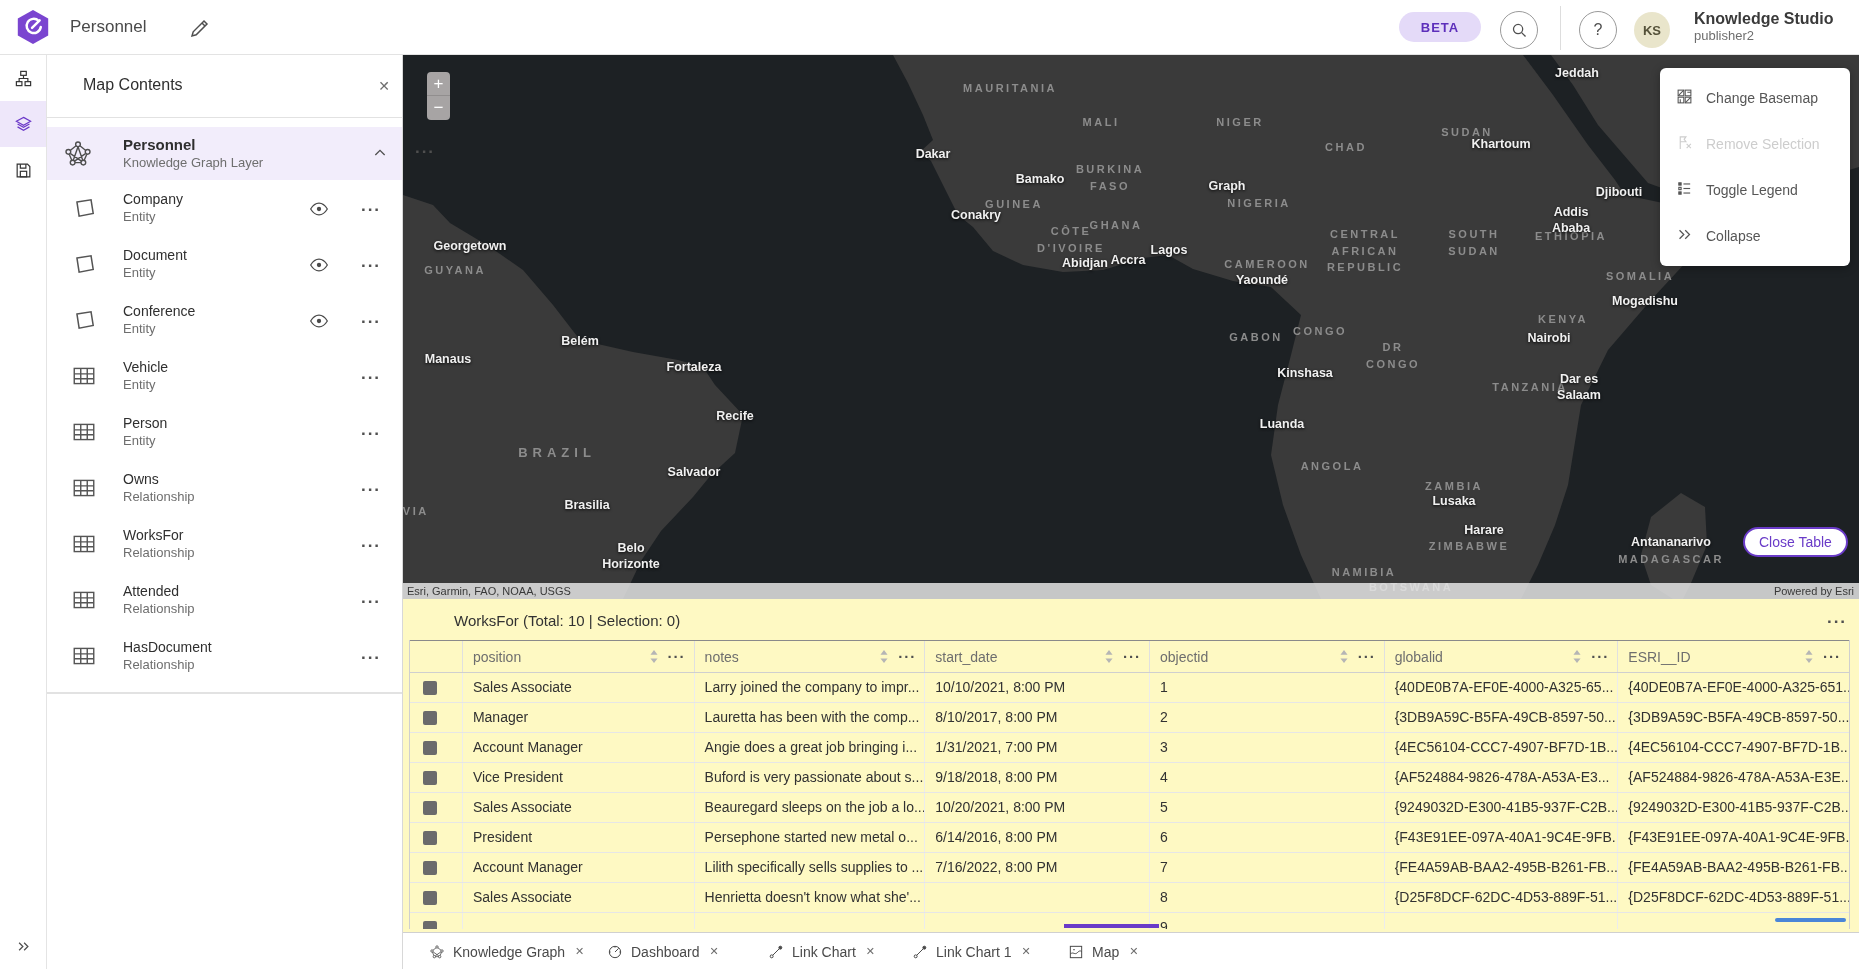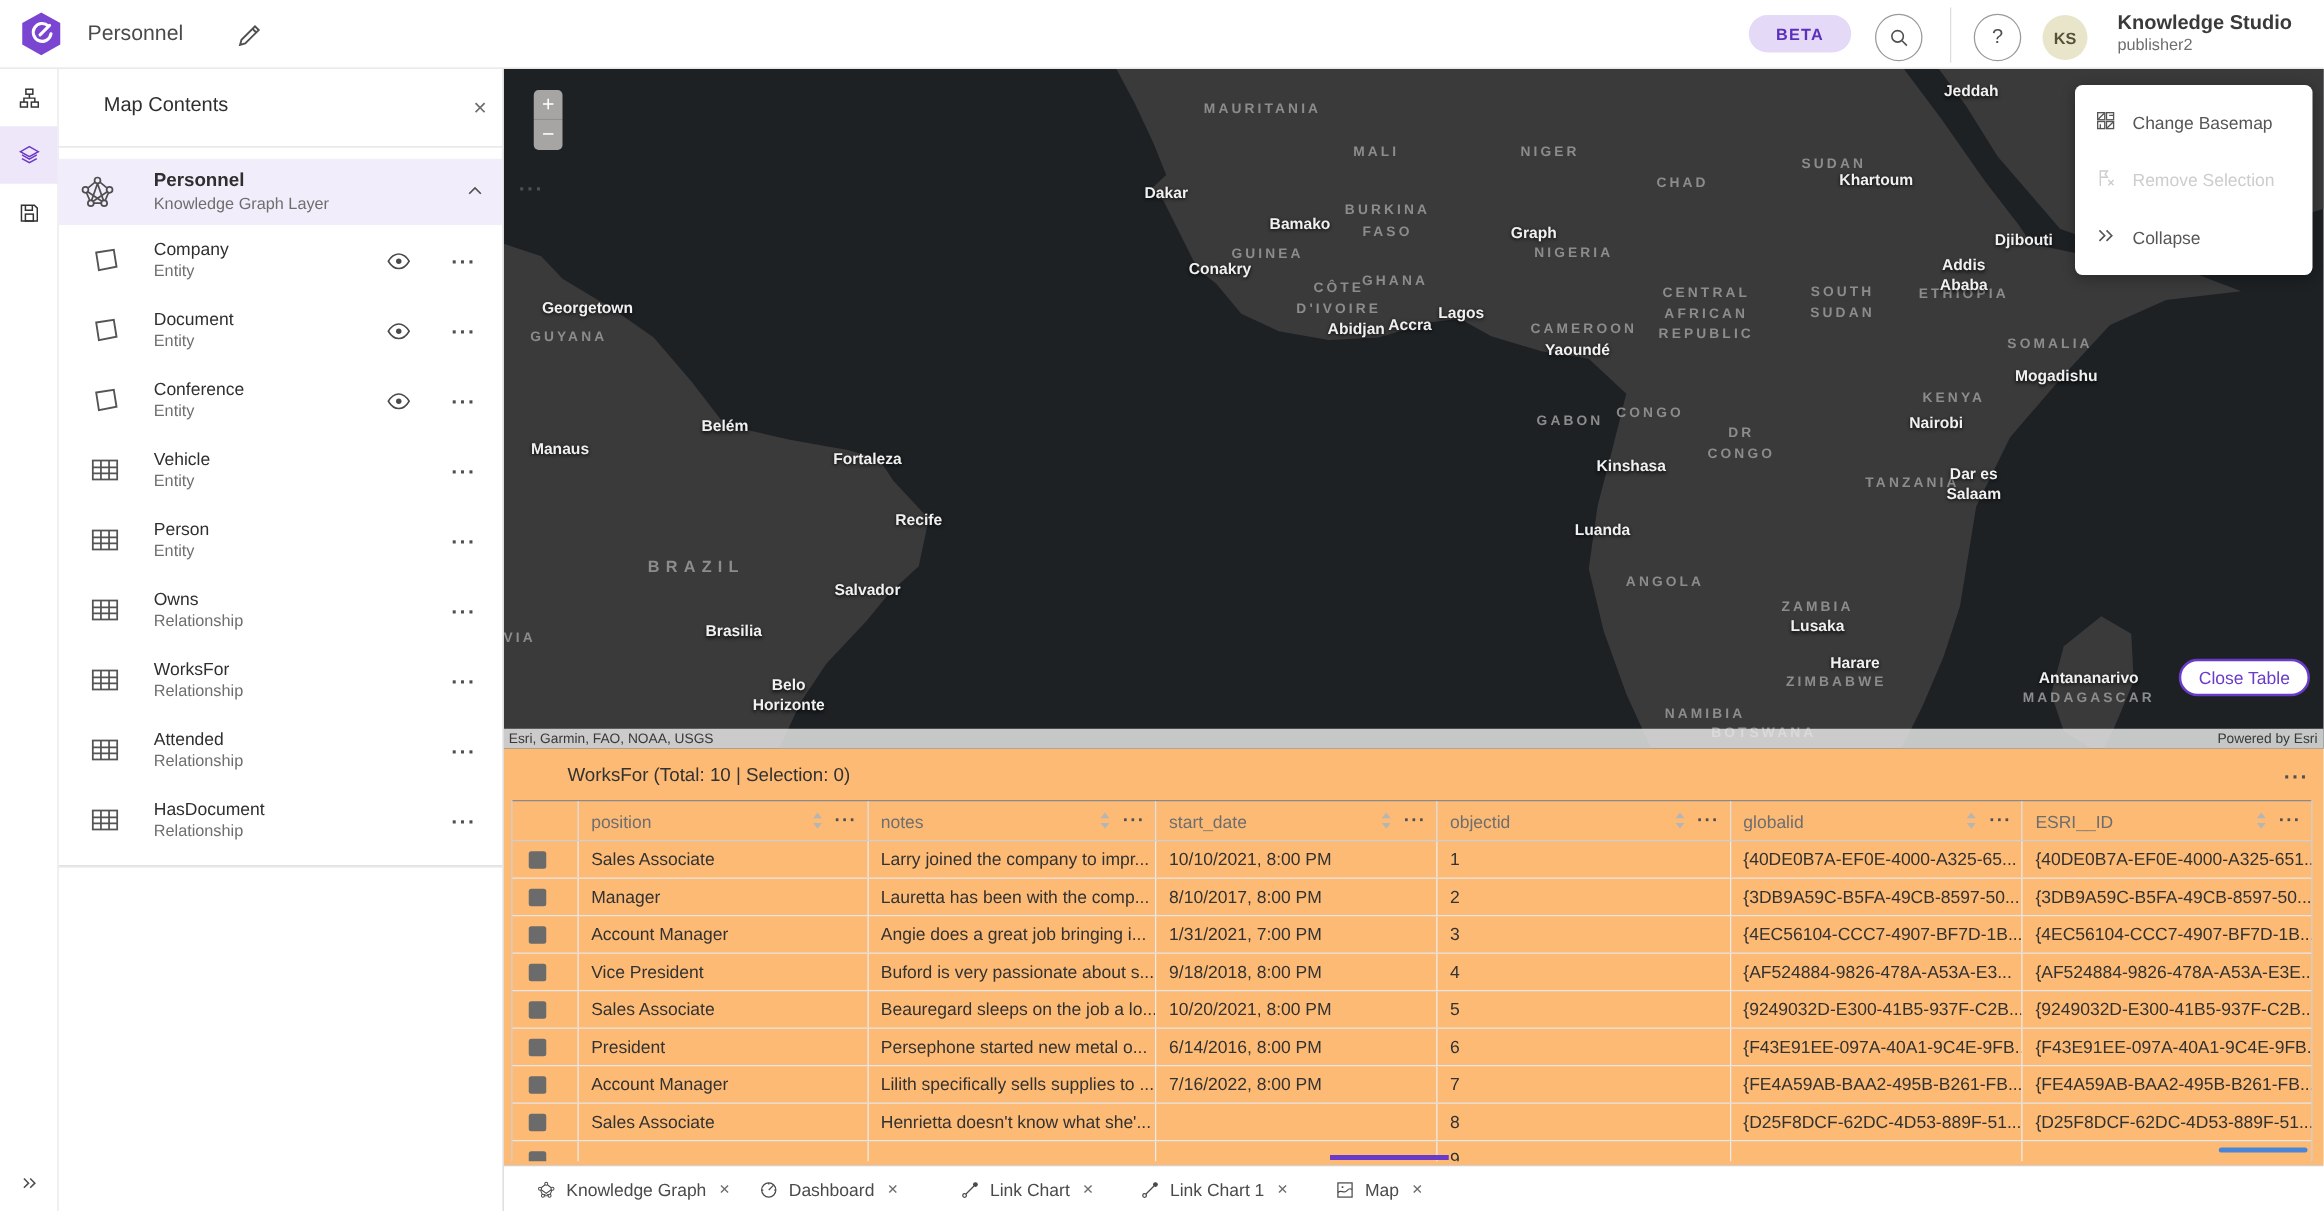--- a/index.html
+++ b/index.html
@@ -66,21 +66,21 @@
   .attrib .r { position:absolute; right:5px; top:2px; }
   .close-table { position:absolute; left:1340px; top:472px; height:30px; padding:0 14px; background:#fff; border:2px solid #6A3BC8; border-radius:16px; color:#6A3BC8; font-size:14px; line-height:26px; cursor:pointer; z-index:5; }
 
   
   .menu { position:absolute; left:1257px; top:13px; width:190px; padding:7px 0; background:#fff; border-radius:6px; box-shadow:0 2px 10px rgba(0,0,0,.3); z-index:6; }
   .mitem { position:relative; height:46px; display:flex; align-items:center; padding-left:16px; gap:13px; font-size:14px; color:#565656; cursor:pointer; }
   .mitem svg { width:17px; height:17px; flex:none; }
   .mitem.disabled { color:#cdcdcd; cursor:default; }
 
   
-  .tpanel { position:absolute; left:403px; top:599px; width:1456px; height:333px; background:#fdba74; z-index:15; }
+  .tpanel { position:absolute; left:403px; top:599px; width:1456px; height:333px; background:#fef9c3; z-index:15; }
   .tpanel .title { position:absolute; left:51px; top:13px; font-size:15px; color:#323232; }
   .tpanel > .dots { position:absolute; left:1424px; top:18px; }
   .grid { position:absolute; left:6px; top:41px; width:1441px; border-left:1px solid #cfcfcf; border-right:1px solid #cfcfcf; }
   .ghead { display:flex; height:33px; border-top:1px solid #8a8a8a; border-bottom:1px solid #cfcfcf; }
   .ghead .hc { display:flex; align-items:center; border-right:1px solid #e0e0e0; padding:0 6px 0 10px; cursor:pointer; }
   .ghead .hc:last-child { border-right:none; }
   .ghead .hl { flex:1; font-size:14px; color:#6e6e6e; white-space:nowrap; overflow:hidden; }
   .ghead .sort { width:10px; height:15px; margin-right:9px; flex:none; }
   .ghead .dots { font-size:15px; margin-right:2px; }
   .grow { display:flex; height:30px; border-bottom:1px solid #e6e6e6; cursor:pointer; }
@@ -371,20 +371,31 @@
         <span>Change Basemap</span>
       </div>
       <div class="mitem disabled">
         <span><svg viewBox="0 0 24 24" fill="none" stroke="currentColor" stroke-width="1.6">
             <path d="M6 3 v18 M6 4 h8 l-2.5 3.5 L14 11 H6"></path>
             <path d="M15 14 l6 6 M21 14 l-6 6"></path>
           </svg></span>
         <span>Remove Selection</span>
       </div>
       <div class="mitem">
+        <span><svg viewBox="0 0 24 24" fill="none" stroke="currentColor" stroke-width="1.6">
+            <rect x="4" y="4" width="3.2" height="3.2" fill="currentColor"></rect>
+            <path d="M10.5 5.6 H20"></path>
+            <rect x="4" y="10.4" width="3.2" height="3.2"></rect>
+            <path d="M10.5 12 H20"></path>
+            <rect x="4" y="16.8" width="3.2" height="3.2" fill="currentColor"></rect>
+            <path d="M10.5 18.4 H20"></path>
+          </svg></span>
+        <span>Toggle Legend</span>
+      </div>
+      <div class="mitem">
         <span><svg viewBox="0 0 24 24" fill="none" stroke="currentColor" stroke-width="1.8">
             <path d="M5 6 l6 6 -6 6 M13 6 l6 6 -6 6"></path>
           </svg></span>
         <span>Collapse</span>
       </div>
     </div>
   <div class="close-table">Close Table</div>
   <div class="attrib">
     <span class="l">Esri, Garmin, FAO, NOAA, USGS</span>
     <span class="r">Powered by Esri</span>

